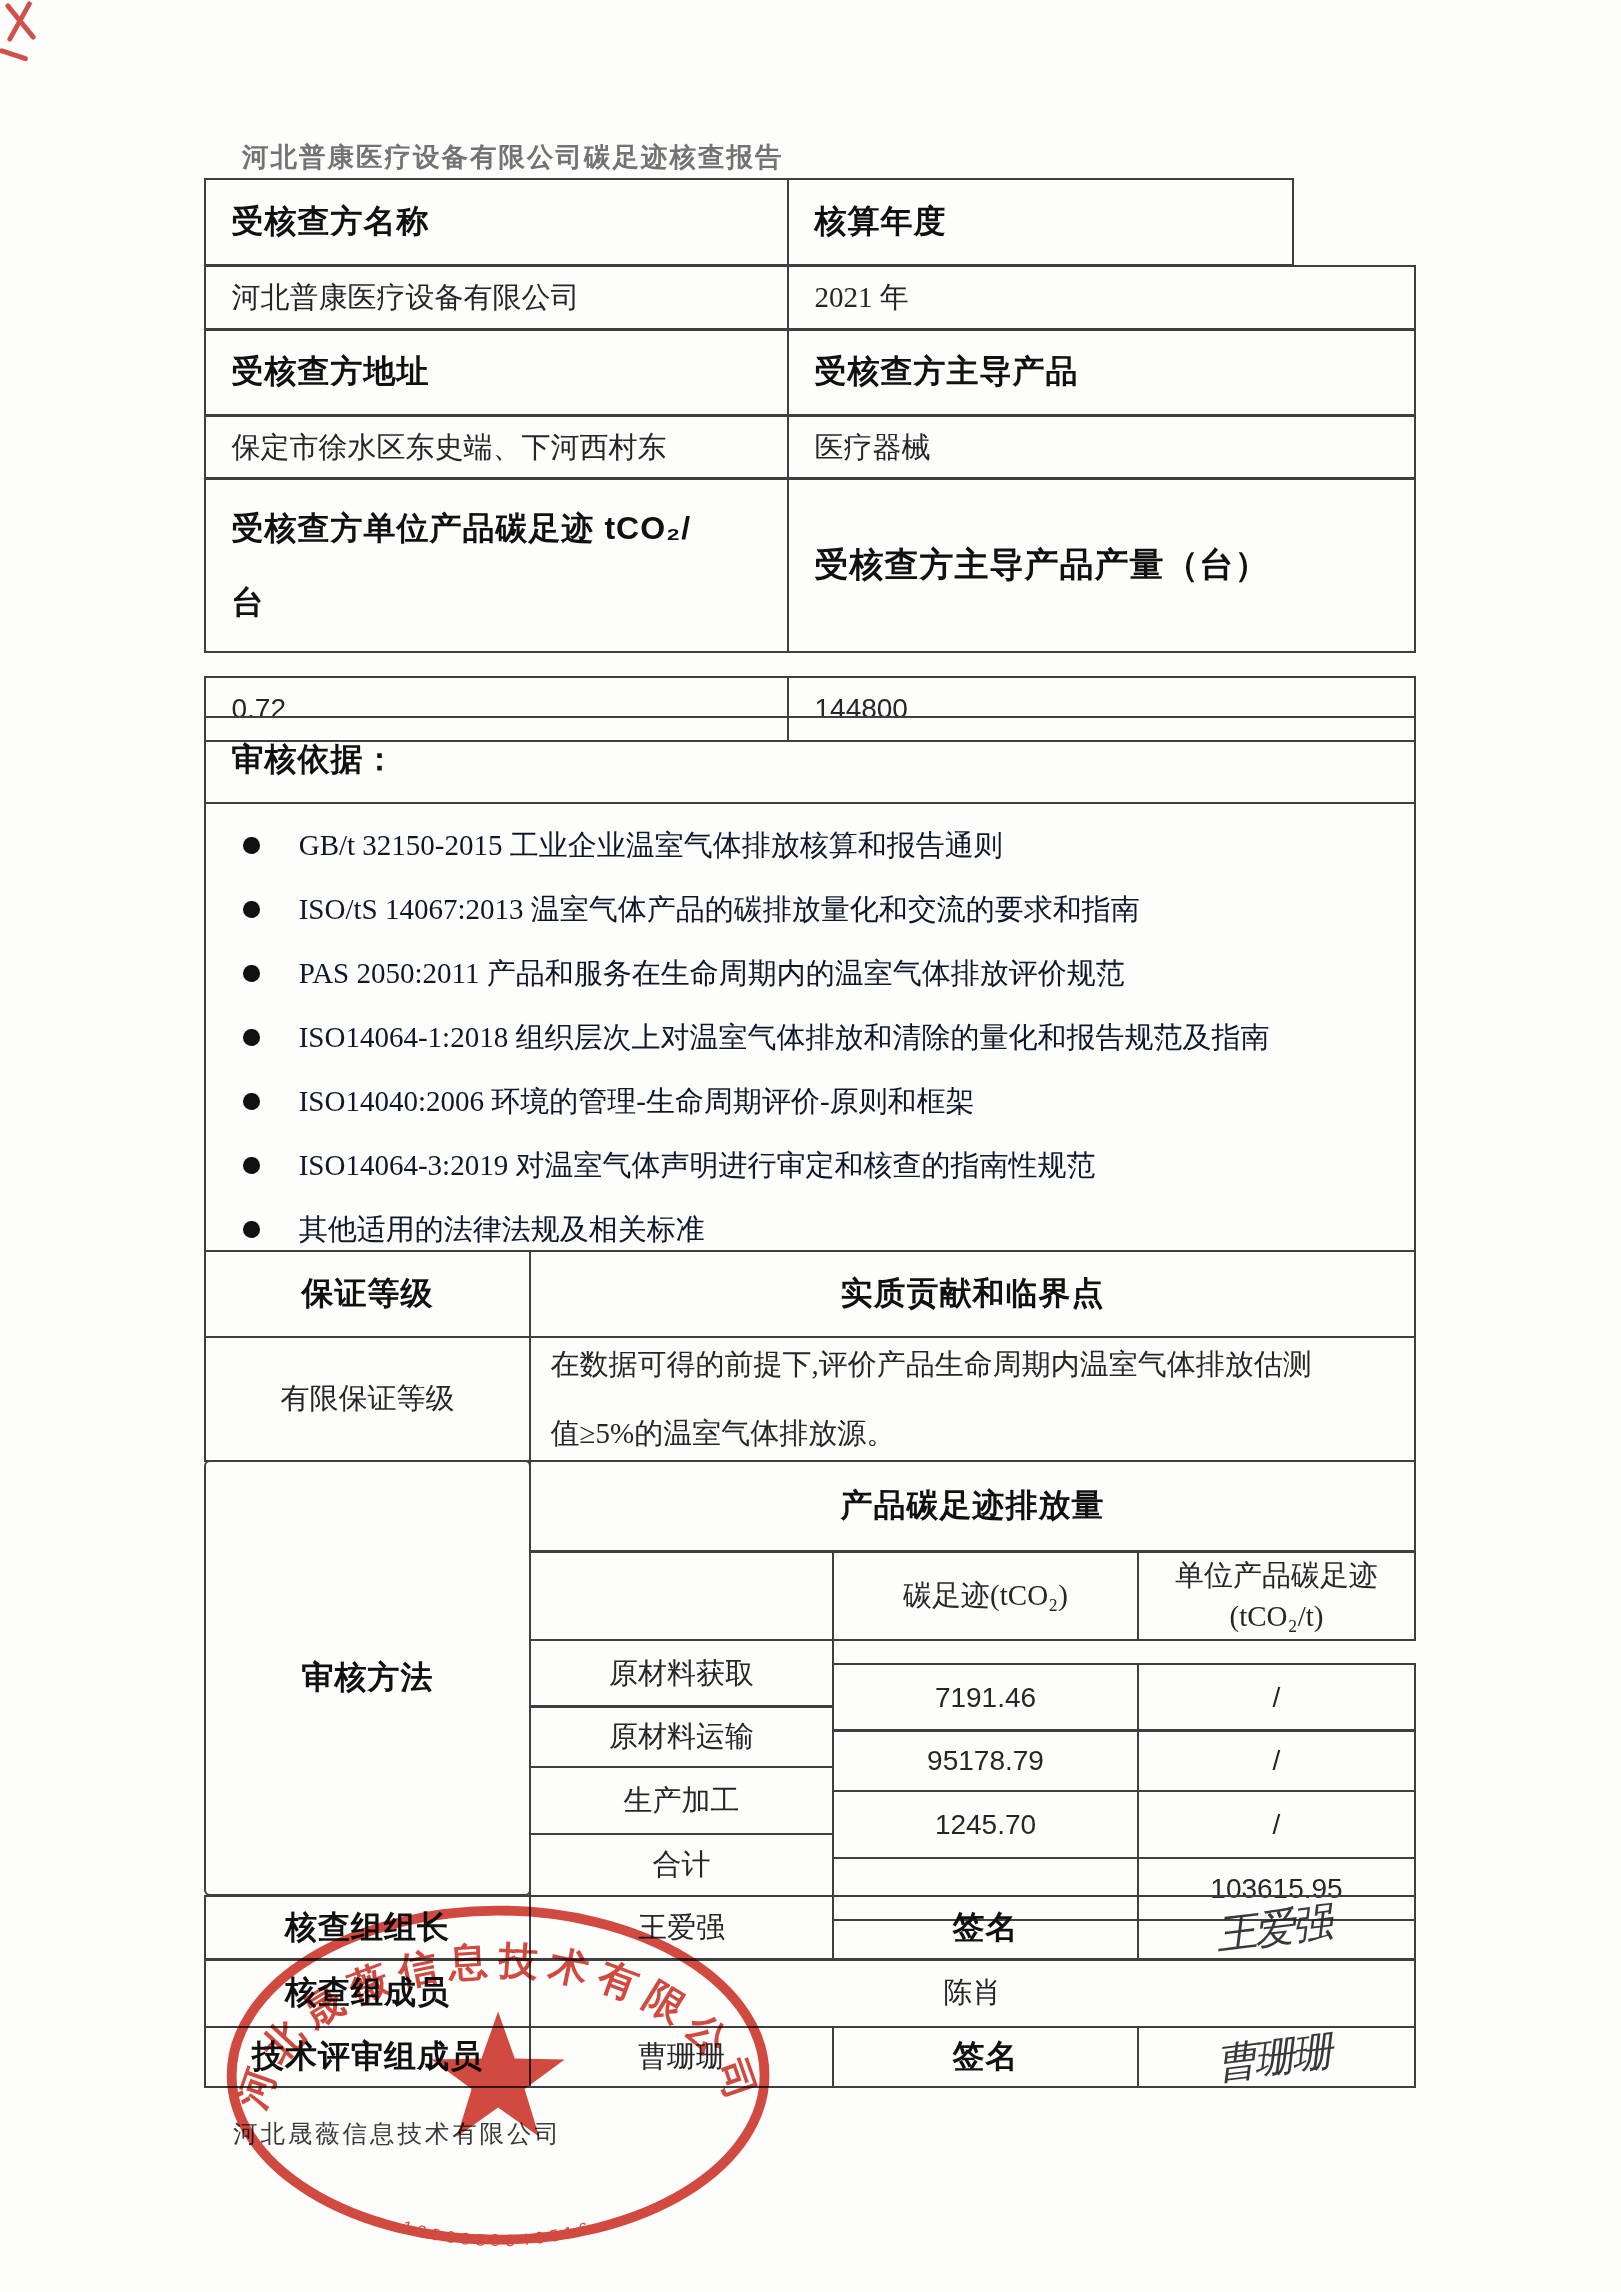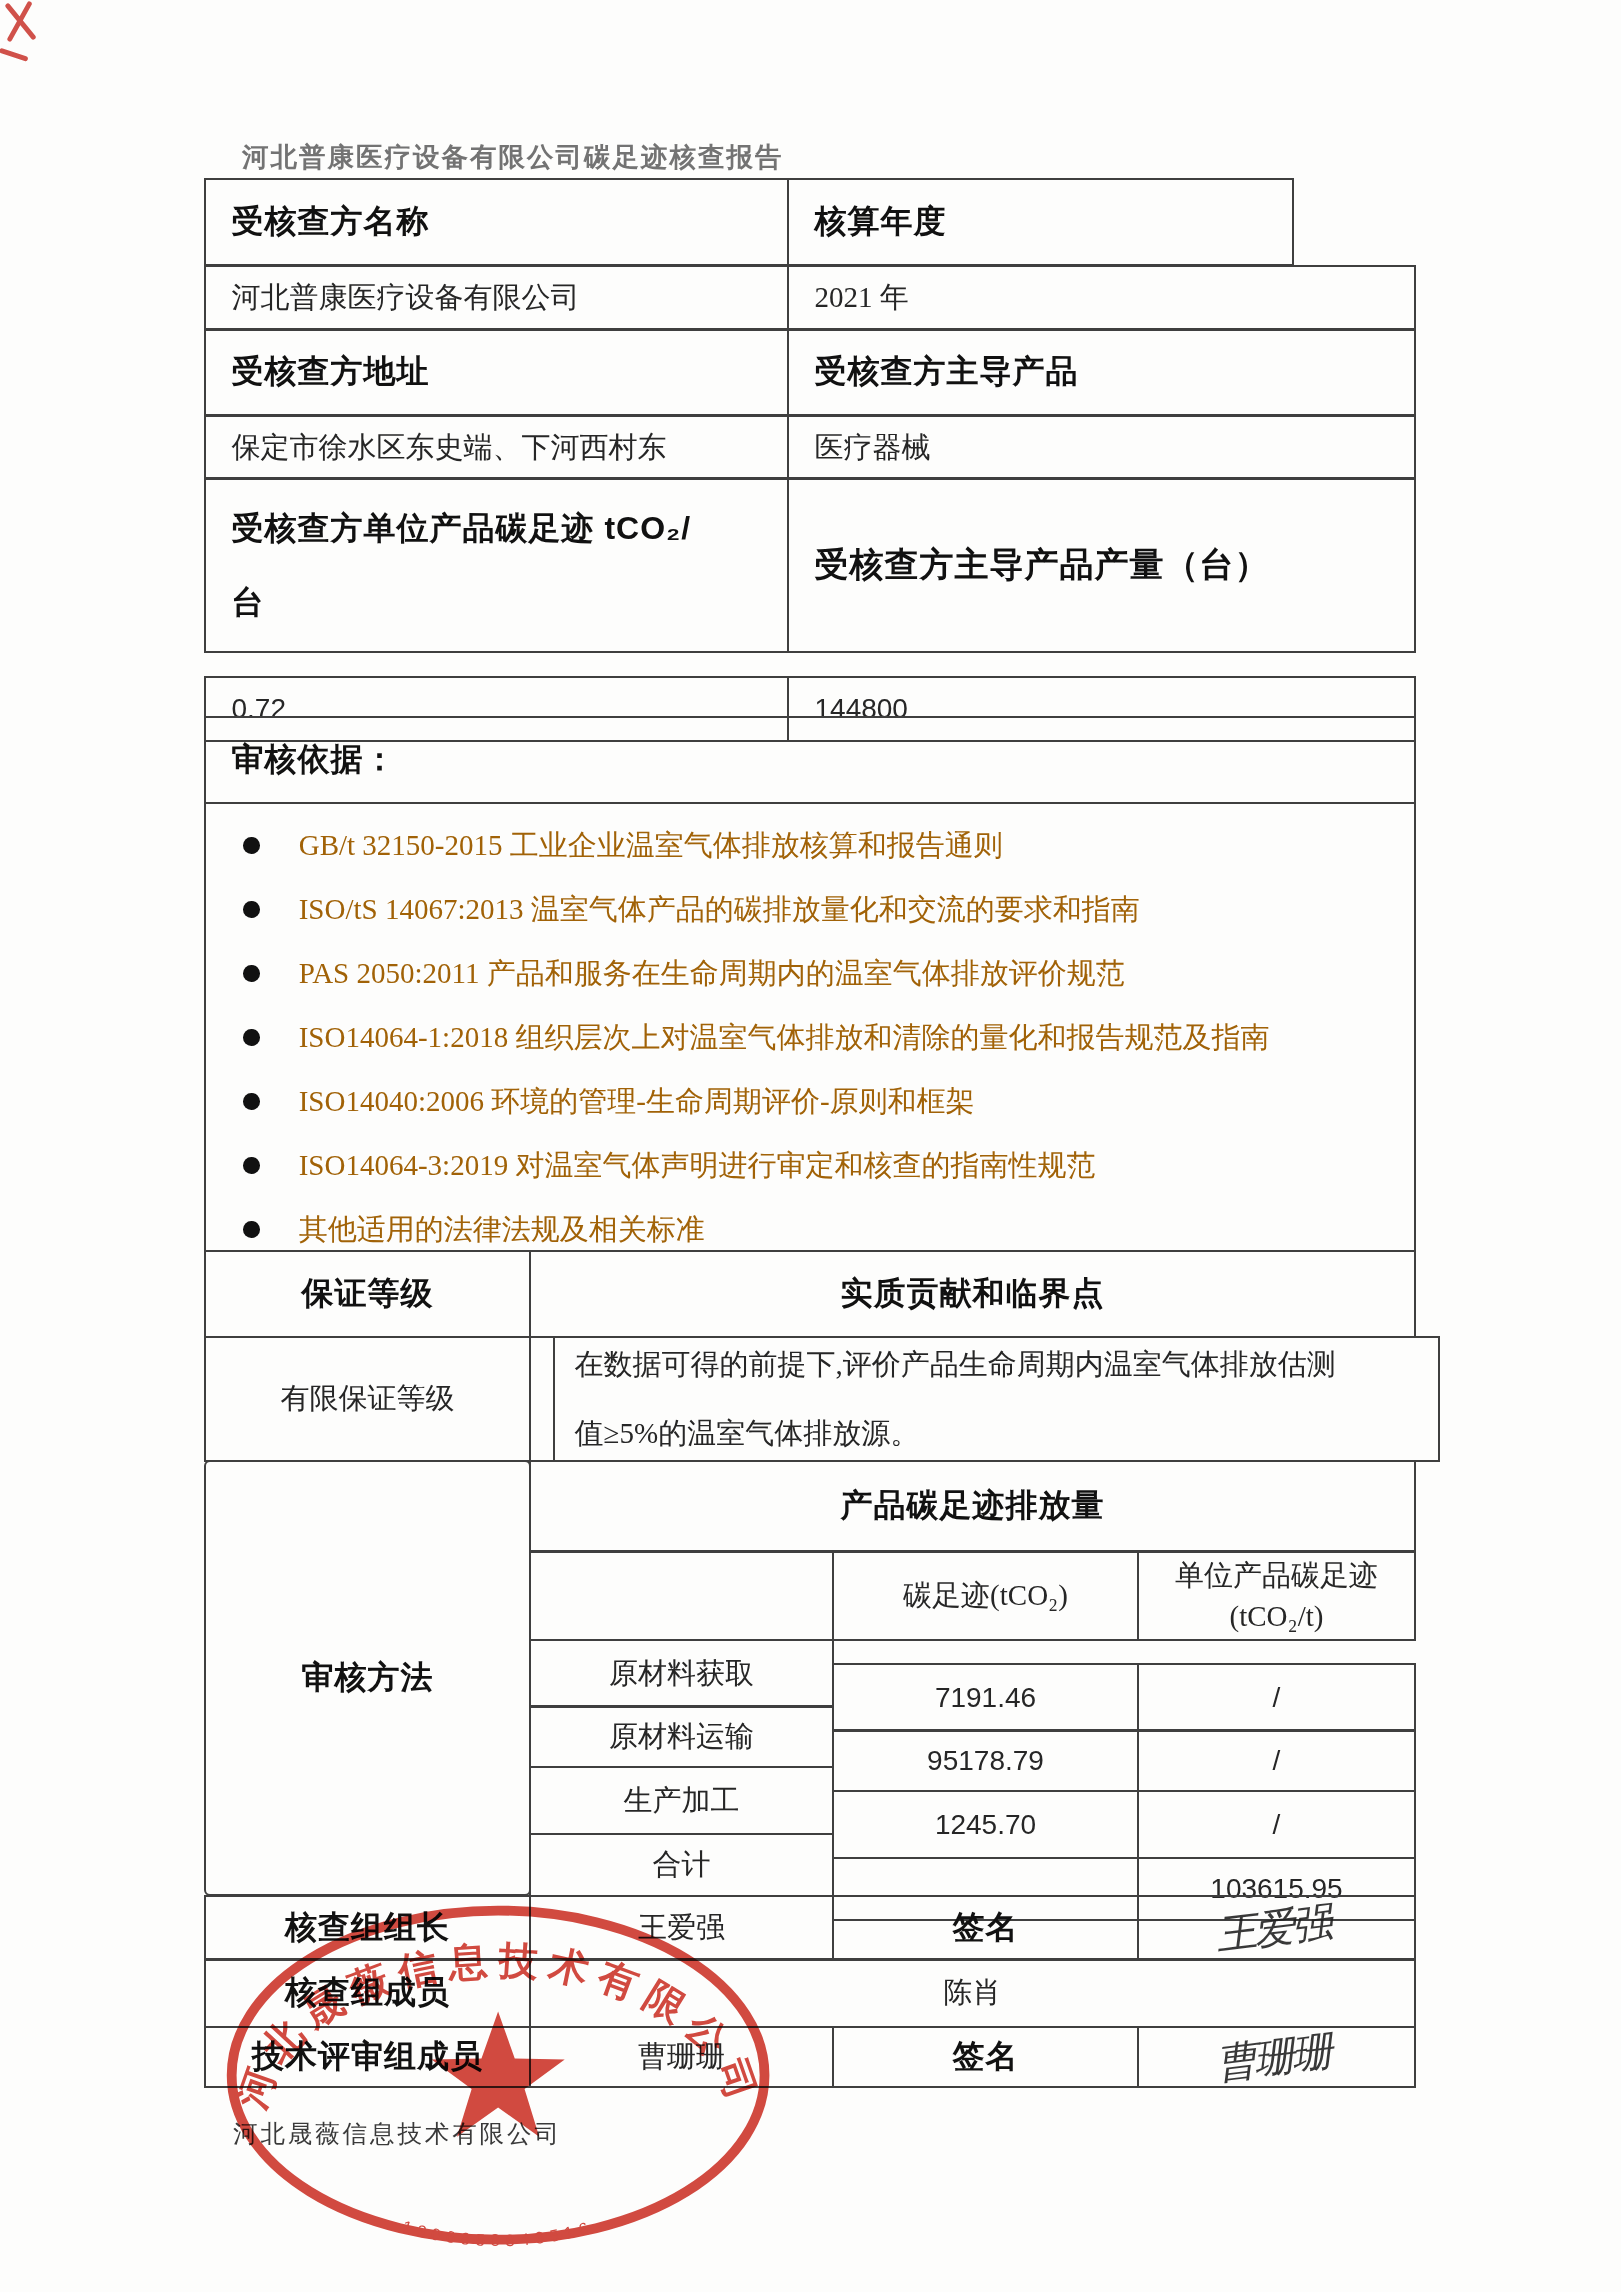--- a/index.html
+++ b/index.html
@@ -28,29 +28,29 @@
   .cell.pad{padding-left:25.5px;}
   .cell.hdr{
     font-weight:bold;color:#111;
     font-family:"Liberation Sans", sans-serif;
     font-size:32px;letter-spacing:1px;
   }
   .cell.center{justify-content:center;}
   .cell.num{font-family:"Liberation Sans", sans-serif;font-size:28px;margin-top:24px;}
   .cell.prewrap{white-space:pre-line;}
   .bighdr{line-height:74px;}
-  .contrib{line-height:69px;font-size:29px;padding-right:4px;margin-left:24px;}
+  .contrib{line-height:69px;font-size:29px;padding-right:4px;}
   .bullets{
     position:absolute;box-sizing:border-box;
     border:2px solid #3f3f3f;
     padding-top:9.8px;
   }
   .bullet-row{
     height:64px;display:flex;align-items:center;
-    font-size:29px;color:#a16207;
+    font-size:29px;color:#0f172a;
   }
   .bullet-dot{
     width:16.7px;height:16.7px;border-radius:50%;
     background:#111;margin-left:37px;margin-right:39px;flex:0 0 auto;
   }
   .footer-company{
     position:absolute;left:233px;top:2117px;
     font-size:24.5px;color:#3a3a3a;letter-spacing:2.9px;
     font-family:"Liberation Serif", serif;
   }

